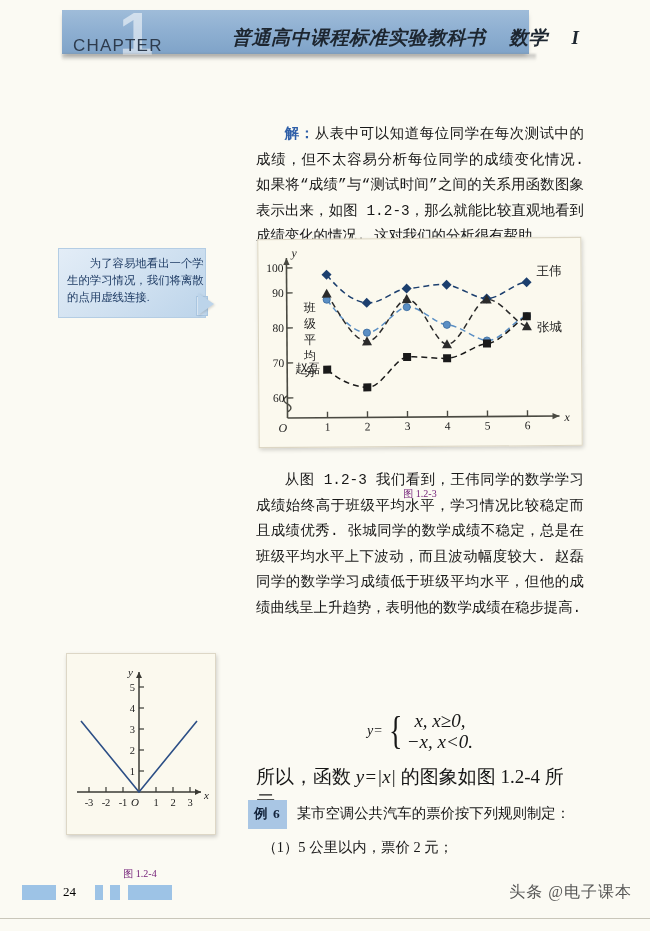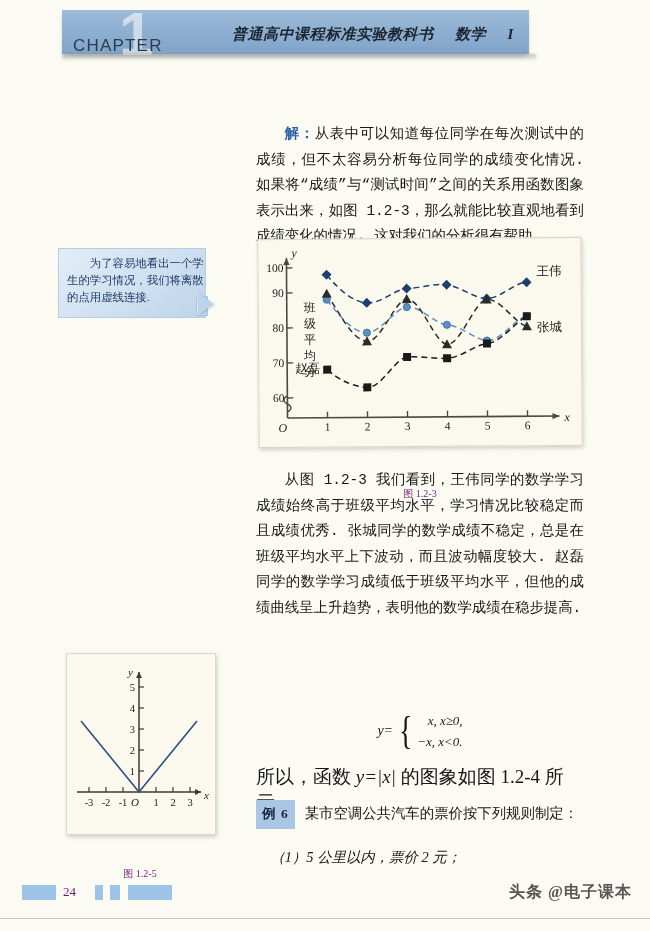--- a/index.html
+++ b/index.html
@@ -30,21 +30,21 @@
     color:rgba(255,255,255,.55);
     letter-spacing:-4px;
   }
   .chapter-word{
     position:absolute;left:11px;top:18px;
     font-family:"Liberation Sans","DejaVu Sans",sans-serif;
     font-size:17px;letter-spacing:1.2px;color:#2d3b4d;margin-top:8px;
   }
   .header-title{
     position:absolute;left:170px;top:15px;
-    font-size:15px;font-weight:bold;color:#1d2630;
+    font-size:19px;font-weight:bold;color:#1d2630;
     font-style:italic;
     font-family:"Liberation Serif","DejaVu Serif",serif;
     white-space:nowrap;letter-spacing:.5px;
   }
   .header-title .sep{display:inline-block;width:13px;}
   .header-title .vol{font-style:italic;font-family:"Liberation Serif",serif;}
 
   
   .col{
     position:absolute;left:256px;width:328px;
@@ -99,59 +99,59 @@
 
   
   .ex-badge{
     display:inline-block;background:#a9c6e4;color:#13233b;
     font-size:13.5px;font-weight:bold;padding:1px 6px 2px 6px;
     margin-right:10px;letter-spacing:1px;
     font-family:"Liberation Serif","DejaVu Serif",serif;
   }
   .ex5{position:absolute;left:256px;top:655px;width:328px;font-size:14.4px;line-height:25.6px;color:#171717;}
   .ex5 .line2{margin-top:3px;text-indent:1em;}
-  .ex6{position:absolute;left:256px;top:800px;width:328px;font-size:14.4px;line-height:25.6px;color:#171717;}
-  .ex6 .l2{margin-top:16px;text-indent:1em;font-style:italic;}
+  .ex6{position:absolute;left:248px;top:800px;width:328px;font-size:14.4px;line-height:25.6px;color:#171717;}
+  .ex6 .l2{margin-top:6px;text-indent:1em;}
 
   .formula{
     position:absolute;left:256px;top:710px;width:328px;
     text-align:center;font-size:14px;color:#171717;
   }
   .piece{display:inline-flex;align-items:center;}
   .brace{
     font-size:40px;line-height:.9;font-family:"Liberation Serif",serif;
     margin:0 2px 0 3px;transform:scaleX(.7);
   }
-  .rows{display:inline-block;text-align:right;font-size:13px;line-height:21px;}
+  .rows{display:inline-block;text-align:center;font-size:19px;line-height:21px;}
   .ital{font-style:italic;font-family:"Liberation Serif","DejaVu Serif",serif;}
 
   .so-line{position:absolute;left:256px;top:764px;width:328px;font-size:19px;color:#171717;text-indent:0;}
 
   
   .fig-abs{
     position:absolute;left:66px;top:653px;width:148px;height:180px;
     background:#fbf9ee;border:1px solid #ddd7c6;
     box-shadow:1px 2px 4px rgba(0,0,0,.18);
   }
   .cap-124{left:66px;top:842px;width:148px;}
 
   
   .footer-bar{position:absolute;bottom:28px;left:0;width:650px;height:18px;}
   .fb{position:absolute;top:0;height:15px;background:#9dc3e6;}
   .fb1{left:22px;width:34px;}
   .fb2{left:95px;width:8px;}
   .fb3{left:110px;width:10px;}
   .fb4{left:128px;width:44px;}
   .pagenum{
-    position:absolute;left:63px;top:-1px;font-size:13px;color:#701a75;
+    position:absolute;left:63px;top:-1px;font-size:13px;color:#000000;
     font-family:"Liberation Serif","DejaVu Serif",serif;
   }
   .watermark{
     position:absolute;right:18px;bottom:28px;
-    font-size:16px;color:#3a3a3a;font-weight:bold;
+    font-size:16px;color:#3a3a3a;font-weight:normal;
     font-family:"Liberation Serif","DejaVu Serif",serif;
     opacity:.85;letter-spacing:1px;margin-top:12px;
   }
   .bottom-rule{position:absolute;left:0;bottom:12px;width:650px;height:1px;background:#c9c6ba;}
 </style>
 </head>
 <body>
 
 <div class="page">
 
@@ -353,21 +353,21 @@
         <text x="68" y="37">5</text>
       </g>
 
       <text x="64" y="152" font-family="Liberation Serif, serif" font-style="italic" font-size="11" fill="#1c1c1c">O</text>
       <text x="137" y="145" font-family="Liberation Serif, serif" font-style="italic" font-size="11" fill="#1c1c1c">x</text>
       <text x="61" y="22" font-family="Liberation Serif, serif" font-style="italic" font-size="11" fill="#1c1c1c">y</text>
 
       <path d="M14,67 L72,138 L130,67" fill="none" stroke="#2c4f86" stroke-width="1.6"></path>
     </svg>
   </div>
-  <div class="fig-cap cap-124">图 1.2-5</div>
+  <div class="fig-cap cap-124">图 1.2-4</div>
 
   <div class="footer-bar">
     <div class="fb fb1"></div>
     <div class="pagenum">24</div>
     <div class="fb fb2"></div>
     <div class="fb fb3"></div>
     <div class="fb fb4"></div>
   </div>
   <div class="watermark">头条 @电子课本</div>
   <div class="bottom-rule"></div>

